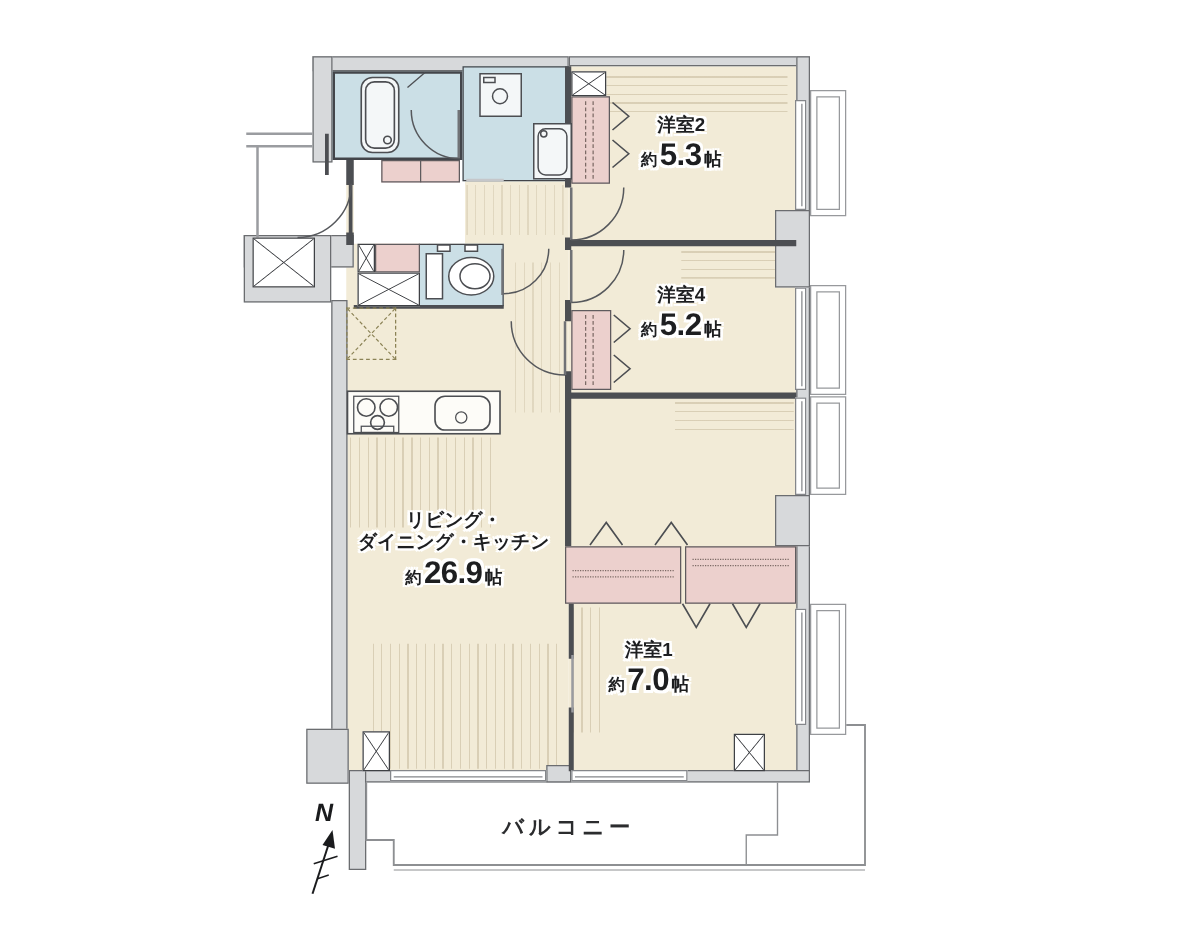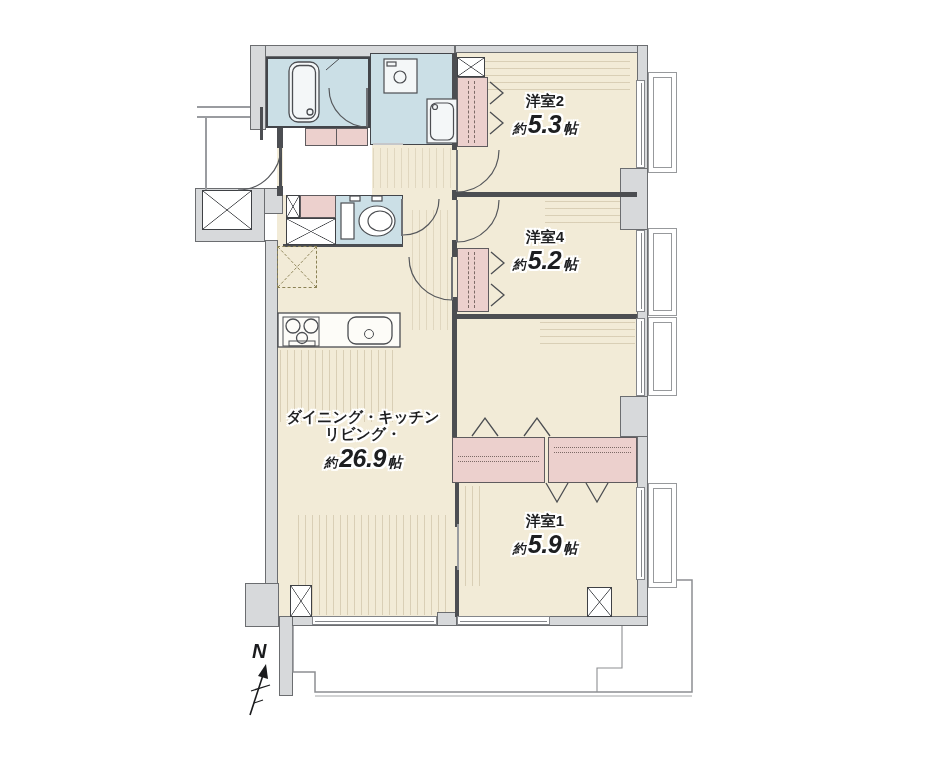--- a/index.html
+++ b/index.html
@@ -24,21 +24,21 @@
   .mb{background:#fff;border:1.2px solid #97999c;}
   .hatchV{background:repeating-linear-gradient(90deg, rgba(146,126,86,.26) 0 1px, transparent 1px 7px);}
   .hatchH{background:repeating-linear-gradient(0deg, rgba(146,126,86,.26) 0 1px, transparent 1px 7px);}
   .dashbox{border:1.2px dashed #8b8255;}
   .clines-h{border-top:1px dotted #7c6a66;border-bottom:1px dotted #7c6a66;}
   .clines-v{border-left:1px dashed #7c6a66;border-right:1px dashed #7c6a66;}
   .rlabel{text-align:center;color:#1d1e20;line-height:1.15;
     text-shadow:-2px -2px 0 #fff,2px -2px 0 #fff,-2px 2px 0 #fff,2px 2px 0 #fff,
                  0 -2px 0 #fff,0 2px 0 #fff,-2px 0 0 #fff,2px 0 0 #fff;}
   .rname{font-size:15px;font-weight:700;}
-  .rarea{margin-top:1px;white-space:nowrap;font-style:italic;}
+  .rarea{margin-top:1px;white-space:nowrap;}
   .ap{font-size:13px;font-weight:700;margin-right:2px;}
   .num{font-size:25px;font-weight:700;letter-spacing:-.5px;}
   .un{font-size:14px;font-weight:700;margin-left:2px;}
   .balc-label{font-size:17px;font-weight:600;letter-spacing:4px;color:#2b2c2e;text-align:center;}
   .north-n{font-size:20px;font-weight:700;font-style:italic;color:#1a1b1d;}
   svg{display:block;}
 </style>
 </head>
 <body>
 
@@ -212,24 +212,25 @@
   </svg>
 
   <div class="abs rlabel" style="left:470px;top:92px;width:150px;">
     <div class="rname">洋室2</div>
     <div class="rarea"><span class="ap">約</span><span class="num">5.3</span><span class="un">帖</span></div>
   </div>
   <div class="abs rlabel" style="left:470px;top:228px;width:150px;">
     <div class="rname">洋室4</div>
     <div class="rarea"><span class="ap">約</span><span class="num">5.2</span><span class="un">帖</span></div>
   </div>
-  <div class="abs rlabel" style="left:470px;top:512px;width:150px;">
+  <div class="abs rlabel" style="left:444px;top:512px;width:150px;">
     <div class="rname">洋室1</div>
-    <div class="rarea"><span class="ap">約</span><span class="num">5.9</span><span class="un">帖</span></div>
+    <div class="rarea"><span class="ap">約</span><span class="num">7.0</span><span class="un">帖</span></div>
   </div>
   <div class="abs rlabel" style="left:278px;top:408px;width:170px;">
+    <div class="rname">リビング・</div>
     <div class="rname">ダイニング・キッチン</div>
-    <div class="rname">リビング・</div>
     <div class="rarea"><span class="ap">約</span><span class="num">26.9</span><span class="un">帖</span></div>
   </div>
+  <div class="abs balc-label" style="left:380px;top:650px;width:150px;">バルコニー</div>
   <div class="abs north-n" style="left:252px;top:640px;">N</div>
 
 </div>
 
 </body></html>

